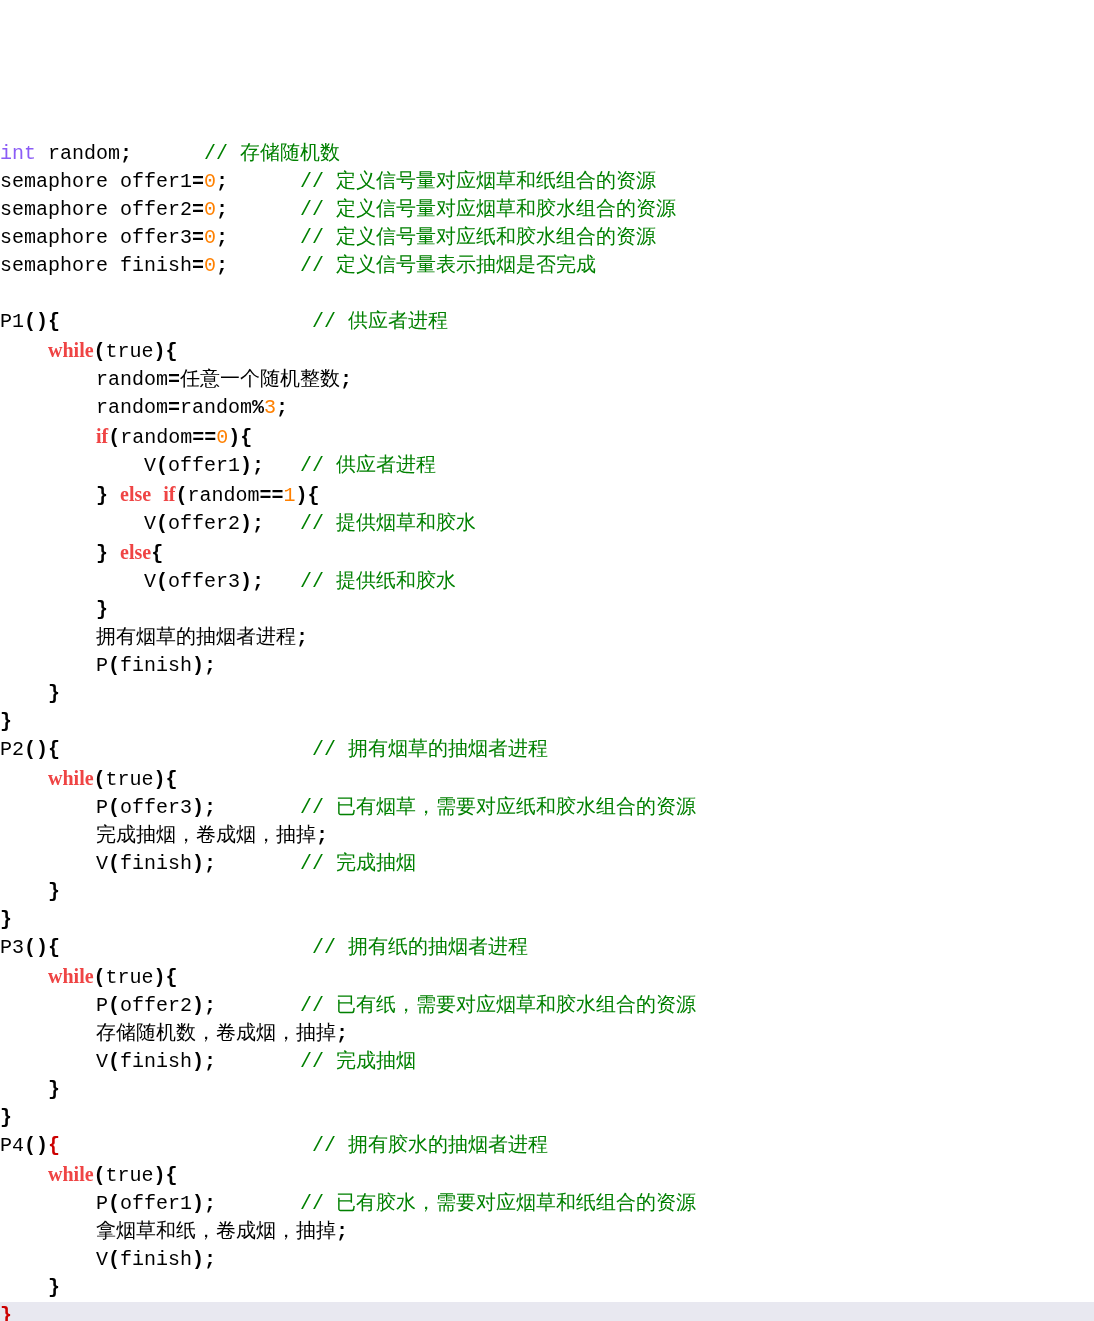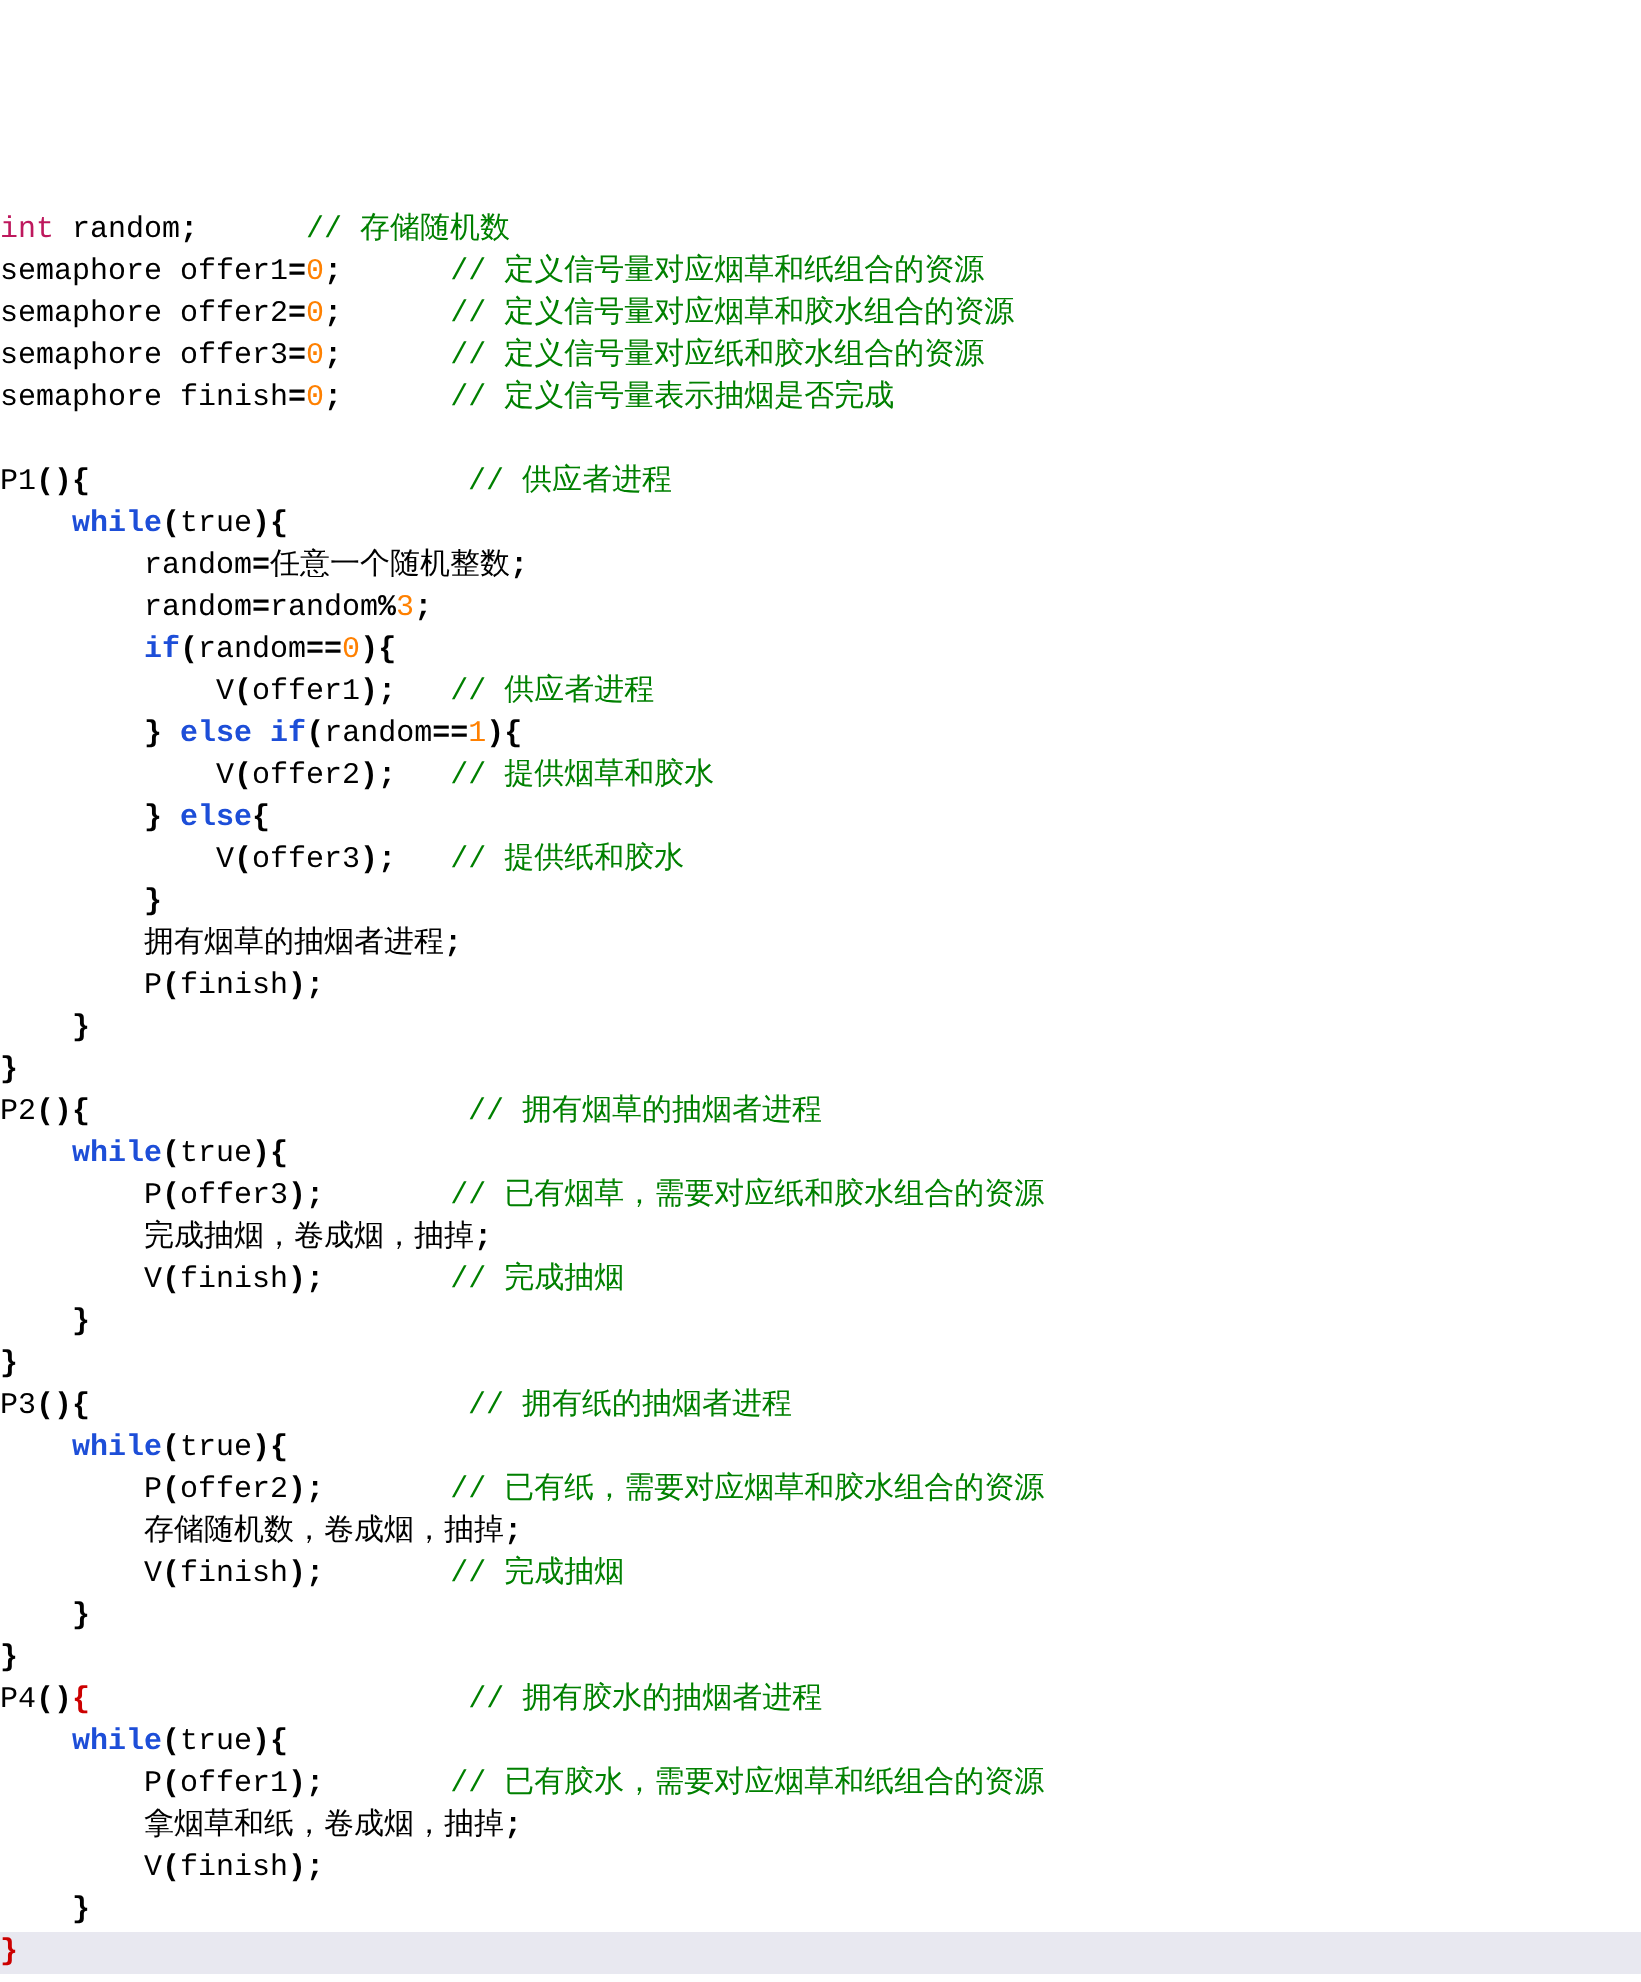--- a/index.html
+++ b/index.html
@@ -8,22 +8,22 @@
     background: #ffffff;
     font-family: "Courier New", Courier, monospace;
     font-size: 20px;
     line-height: 1.4;
     white-space: pre;
     color: #000000;
   }
   .code-container {
     padding: 0;
   }
-  .kw { color: #1d4ed8; font-weight: bold; }
-  .type { color: #be185d; }
+  .kw { color: #ef4444; font-weight: bold; font-family: Liberation Serif, serif; }
+  .type { color: #8b5cf6; }
   .num { color: #ff8000; }
   .cmt { color: #008000; font-family: Liberation Mono, monospace; }
   .punct { color: #000000; font-weight: bold; }
   .paren { color: #000000; font-weight: bold; }
   .brace { color: #000000; font-weight: bold; }
   .redbrace { color: #cc0000; font-weight: bold; }
   .highlight { background: #e8e8f0; display: inline-block; width: 100%; }
 </style>
 </head>
 <body>

